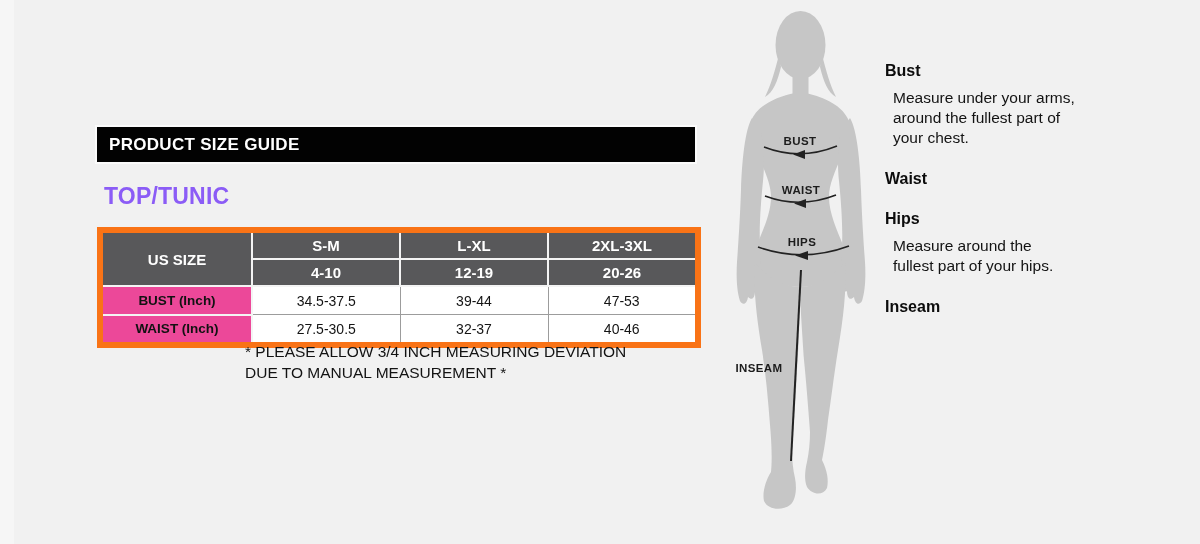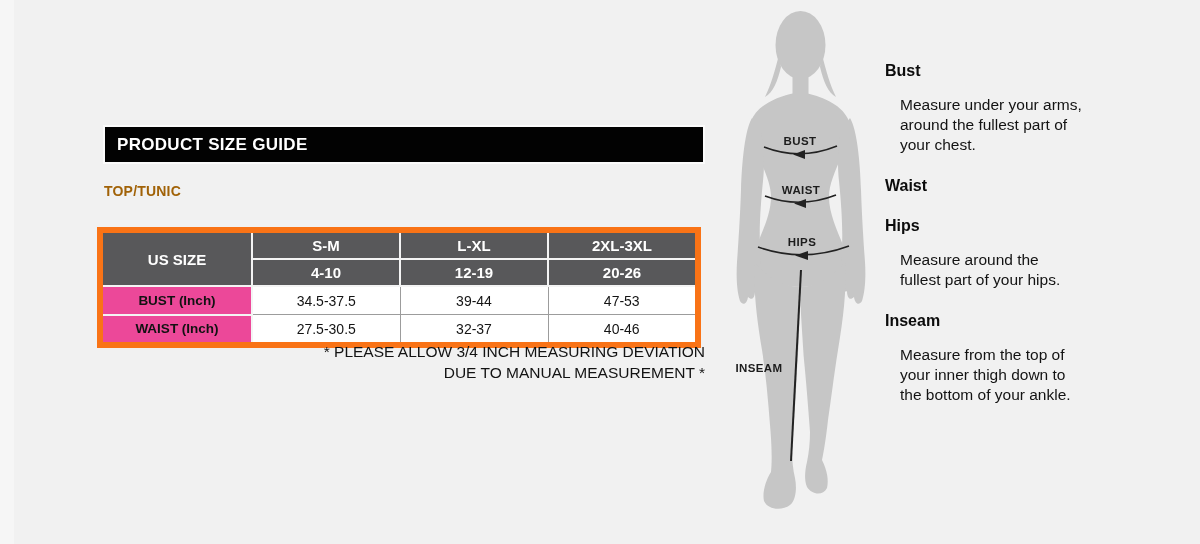--- a/index.html
+++ b/index.html
@@ -11,37 +11,37 @@
     background: #f1f1f1;
     overflow: hidden;
   }
   .left-strip {
     position: absolute; left:0; top:0; width:14px; height:100%;
     background:#f6f6f6;
   }
   
   .title-bar {
     position: absolute;
-    left: 105px; top: 127px;
+    left: 97px; top: 127px;
     width: 586px; height: 35px;
     background: #020202;
     box-shadow: 0 0 0 2px #fbfbfb;
     color: #ffffff;
     font-size: 17px;
     font-weight: bold;
     letter-spacing: 0.3px;
     line-height: 35px;
     padding-left: 12px;
   }
   .section-title {
     position: absolute;
     left: 104px; top: 183px;
-    font-size: 14px;
-    font-weight: bold;
-    color: #a16207;
+    font-size: 23px;
+    font-weight: bold;
+    color: #8b5cf6;
     letter-spacing: 0.2px;
   }
   
   .size-table {
     position: absolute;
     left: 97px; top: 227px;
     border-collapse: collapse;
     border: 6px solid #f97316;
     table-layout: fixed;
   }
@@ -68,21 +68,21 @@
     background: #ffffff;
     color: #141414;
     font-size: 14px;
     border: 1px solid #9c9c9c;
     height: 27px;
   }
   .note {
     position: absolute;
     left: 245px; top: 341px;
     width: 460px;
-    text-align: right;
+    text-align: left;
     font-size: 15.5px;
     color: #131313;
     line-height: 21px;
     white-space: pre-line;
   }
   
   .figure-wrap { position: absolute; left: 720px; top: 0; width: 170px; height: 544px; }
   .fig-label {
     font-family: "Liberation Sans", sans-serif;
     font-size: 11.5px;
@@ -100,21 +100,21 @@
   .instr-block { margin: 0 0 22px 0; }
   .instr-heading {
     font-size: 16px;
     font-weight: bold;
     margin: 0 0 3px 0;
     color: #0c0c0c;
   }
   .instr-text {
     font-size: 15.5px;
     line-height: 20px;
-    margin: 15px;
+    margin: 8px;
     white-space: pre-line;
   }
 </style>
 </head>
 <body>
 
 <div class="canvas">
   <div class="left-strip"></div>
 
   <div class="title-bar">PRODUCT SIZE GUIDE</div>
@@ -229,18 +229,15 @@
     <div class="instr-block">
       <div class="instr-heading">Waist</div>
     </div>
     <div class="instr-block">
       <div class="instr-heading">Hips</div>
       <p class="instr-text">Measure around the
 fullest part of your hips.</p>
     </div>
     <div class="instr-block">
       <div class="instr-heading">Inseam</div>
-      <p class="instr-text">Measure from the top of
-your inner thigh down to
-the  bottom of your ankle.</p>
     </div>
   </div>
 </div>
 
 </body></html>

